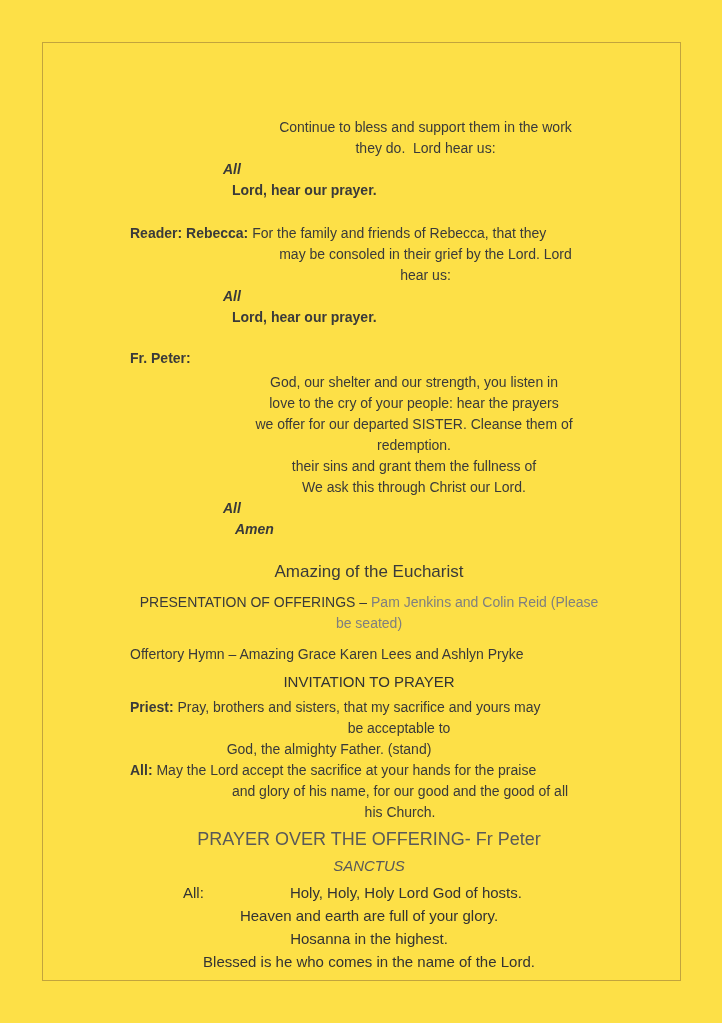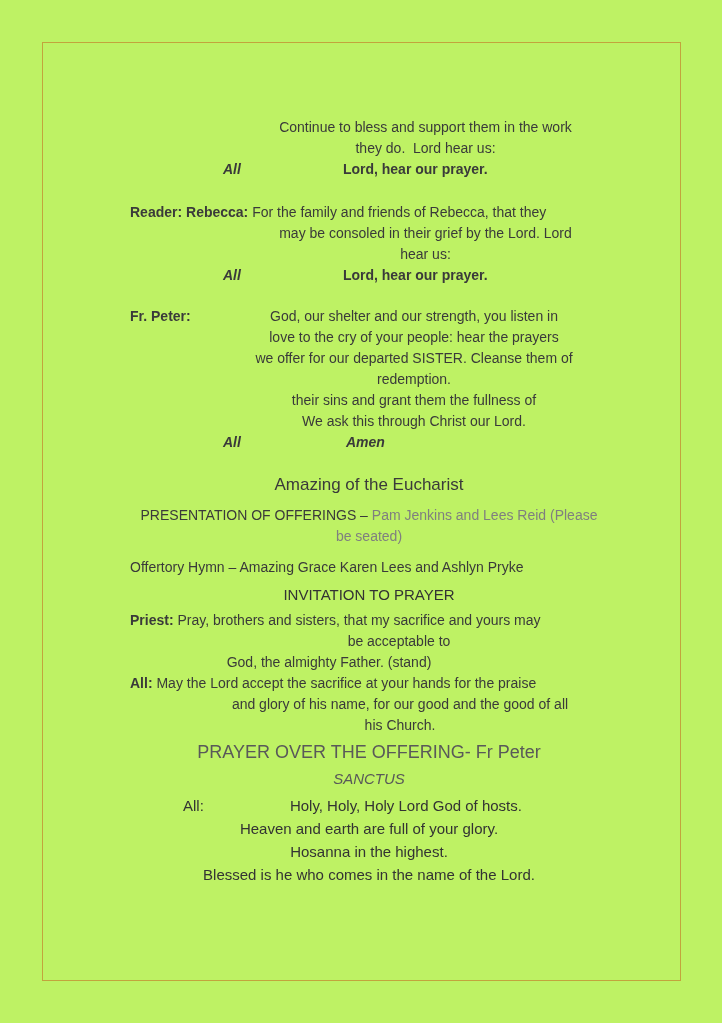--- a/index.html
+++ b/index.html
@@ -1,19 +1,19 @@
 <!DOCTYPE html>
 <html><head>
 <meta charset="utf-8">
 <style>
   html,body{margin:0;padding:0;background:#ffffff;}
   .page{
     position:relative;
     width:722px;height:1023px;
-    background:#bef264;
+    background:#fde047;
     font-family:"Liberation Sans", sans-serif;
     color:#3a3a3a;
     overflow:hidden;
   }
   .border-frame{
     position:absolute;
     left:42px;top:42px;
     width:639px;height:939px;
     border:1.5px solid #C2A43D;
     box-sizing:border-box;
@@ -24,28 +24,28 @@
     left:130px;top:117px;
     width:478px;
     font-size:14px;
     line-height:21px;
   }
   .line{white-space:pre-wrap;}
   .bold{font-weight:bold;}
   
   .hang-center{padding-left:113px;text-align:center;white-space:pre-wrap;}
   
-  .response-row{display:flex;}
+  .response-row{display:flex;flex-direction:column;}
   .response-row .resp-label{margin-left:93px;font-weight:bold;font-style:italic;}
   .response-row .resp-text{margin-left:102px;font-weight:bold;}
   .response-row .resp-text.amen{margin-left:105px;font-style:italic;}
   
   .labeled-block{display:flex;}
   .labeled-block .label-col{flex:none;width:90px;font-weight:bold;}
-  .labeled-block .text-col{flex:1;text-align:center;}
+  .labeled-block .text-col{flex:1;text-align:center;margin-top:24px;}
   .gap-lg{height:22px;}
   .gap-md{height:20px;}
   .heading-liturgy{
     margin-top:20px;
     text-align:center;
     font-size:17px;line-height:24px;
     color:#3a3a3a;
   }
   .presentation-line{margin-top:8px;text-align:center;}
   .gray{color:#7f7f7f;}
@@ -103,21 +103,21 @@
     </div>
     <div class="response-row">
       <span class="resp-label">All</span>
       <span class="resp-text amen">Amen</span>
     </div>
 
     <div class="heading-liturgy">Amazing of the Eucharist</div>
 
     <div class="presentation-line">
       <span>PRESENTATION OF OFFERINGS –</span>
-      <span class="gray">Pam Jenkins and Lees Reid (Please</span>
+      <span class="gray">Pam Jenkins and Colin Reid (Please</span>
     </div>
     <div class="sanctus-center gray">be seated)</div>
 
     <div class="offertory-line">Offertory Hymn – Amazing Grace Karen Lees and Ashlyn Pryke</div>
 
     <div class="invitation-heading">INVITATION TO PRAYER</div>
 
     <div class="priest-block">
       <div class="line"><span class="bold">Priest:</span> <span>Pray, brothers and sisters, that my sacrifice and yours may</span></div>
       <div class="center-r line">be acceptable to</div>

